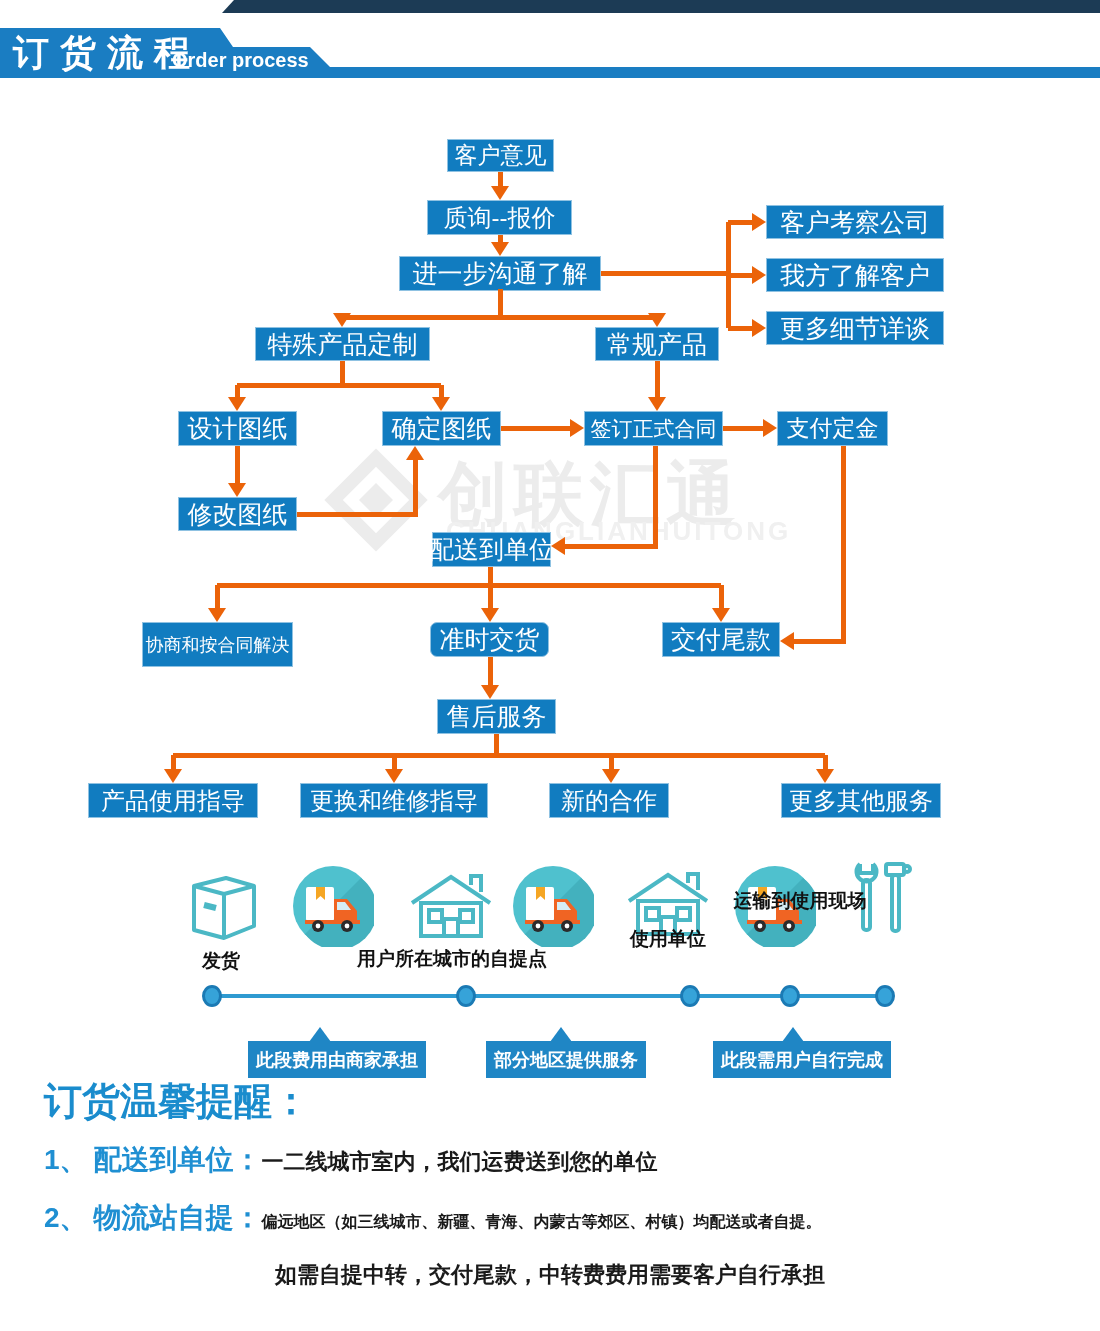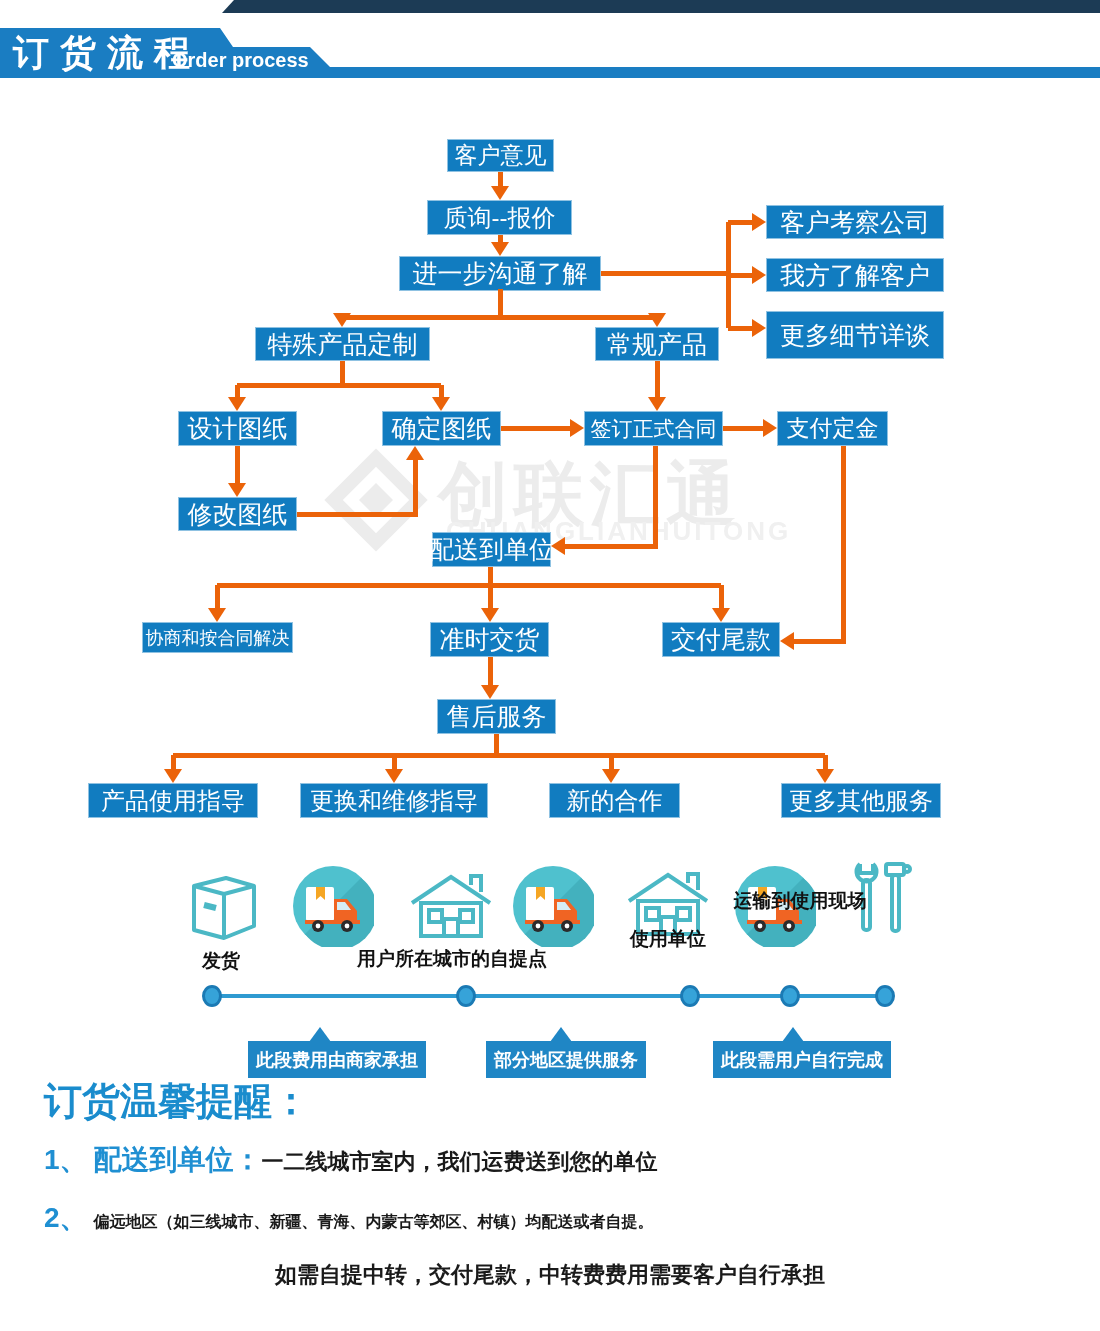--- a/index.html
+++ b/index.html
@@ -74,36 +74,36 @@
   </div>
   <div class="wm-zh">创联汇通</div>
   <div class="wm-en">CHUANGLIANHUITONG</div>
 
   <div id="flow">
       <div class="node" style="left: 447px; top: 139px; width: 107px; height: 33px; font-size: 23px;">客户意见</div>
       <div class="node" style="left: 427px; top: 200px; width: 145px; height: 35px; font-size: 24px;">质询--报价</div>
       <div class="node" style="left: 399px; top: 256px; width: 202px; height: 35px; font-size: 25px;">进一步沟通了解</div>
       <div class="node" style="left: 766px; top: 205px; width: 178px; height: 34px; font-size: 25px;">客户考察公司</div>
       <div class="node" style="left: 766px; top: 258px; width: 178px; height: 34px; font-size: 25px;">我方了解客户</div>
-      <div class="node" style="left: 766px; top: 311px; width: 178px; height: 48px; font-size: 25px;">更多细节详谈</div>
+      <div class="node" style="left: 766px; top: 311px; width: 178px; height: 34px; font-size: 25px;">更多细节详谈</div>
       <div class="node" style="left: 255px; top: 327px; width: 175px; height: 34px; font-size: 25px;">特殊产品定制</div>
       <div class="node" style="left: 595px; top: 327px; width: 124px; height: 34px; font-size: 25px;">常规产品</div>
       <div class="node" style="left: 178px; top: 411px; width: 119px; height: 35px; font-size: 25px;">设计图纸</div>
       <div class="node" style="left: 382px; top: 411px; width: 119px; height: 35px; font-size: 25px;">确定图纸</div>
       <div class="node" style="left: 584px; top: 411px; width: 139px; height: 35px; font-size: 21px;">签订正式合同</div>
       <div class="node" style="left: 777px; top: 411px; width: 111px; height: 35px; font-size: 23px;">支付定金</div>
       <div class="node" style="left: 178px; top: 497px; width: 119px; height: 34px; font-size: 25px;">修改图纸</div>
       <div class="node" style="left: 432px; top: 532px; width: 119px; height: 35px; font-size: 25px;">配送到单位</div>
-      <div class="node" style="left: 142px; top: 622px; width: 151px; height: 31px; font-size: 18px;">协商和按合同解决</div>
-      <div class="node" style="left: 430px; top: 622px; width: 119px; height: 35px; font-size: 25px;">准时交货</div>
+      <div class="node" style="left: 142px; top: 622px; width: 151px; height: 45px; font-size: 18px;">协商和按合同解决</div>
+      <div class="node" style="left: 430px; top: 622px; width: 119px; height: 35px; font-size: 25px; border-radius: 7px;">准时交货</div>
       <div class="node" style="left: 662px; top: 622px; width: 118px; height: 35px; font-size: 25px;">交付尾款</div>
       <div class="node" style="left: 437px; top: 699px; width: 119px; height: 35px; font-size: 25px;">售后服务</div>
       <div class="node" style="left: 88px; top: 783px; width: 170px; height: 35px; font-size: 24px;">产品使用指导</div>
       <div class="node" style="left: 300px; top: 783px; width: 188px; height: 35px; font-size: 24px;">更换和维修指导</div>
-      <div class="node" style="left: 549px; top: 783px; width: 131px; height: 35px; font-size: 24px;">新的合作</div>
+      <div class="node" style="left: 549px; top: 783px; width: 120px; height: 35px; font-size: 24px;">新的合作</div>
       <div class="node" style="left: 745px; top: 783px; width: 160px; height: 35px; font-size: 24px; margin-left: 36px;">更多其他服务</div>
       <div class="vline" style="left: 497.5px; top: 172px; width: 5px; height: 16px;"></div>
       <div class="vline" style="left: 497.5px; top: 235px; width: 5px; height: 9px;"></div>
       <div class="vline" style="left: 497.5px; top: 289px; width: 5px; height: 31px;"></div>
       <div class="vline" style="left: 725.5px; top: 222px; width: 5px; height: 106px;"></div>
       <div class="vline" style="left: 339.5px; top: 361px; width: 5px; height: 26px;"></div>
       <div class="vline" style="left: 654.5px; top: 361px; width: 5px; height: 38px;"></div>
       <div class="vline" style="left: 234.5px; top: 385px; width: 5px; height: 14px;"></div>
       <div class="vline" style="left: 438.5px; top: 385px; width: 5px; height: 14px;"></div>
       <div class="vline" style="left: 234.5px; top: 446px; width: 5px; height: 39px;"></div>
@@ -248,17 +248,18 @@
     </div>
 
   <div class="rem-title">订货温馨提醒：</div>
   <div class="rem-item rem-item1">
     <span class="rem-num">1、</span>
     <span class="rem-head">配送到单位：</span>
     <span class="rem-body">一二线城市室内，我们运费送到您的单位</span>
   </div>
   <div class="rem-item rem-item2">
     <span class="rem-num">2、</span>
+    <span class="rem-head">物流站自提：</span>
     <span class="rem-body">偏远地区（如三线城市、新疆、青海、内蒙古等郊区、村镇）均配送或者自提。</span>
   </div>
   <div class="rem-note">如需自提中转，交付尾款，中转费费用需要客户自行承担</div>
 
 </div>
 
 </body></html>

